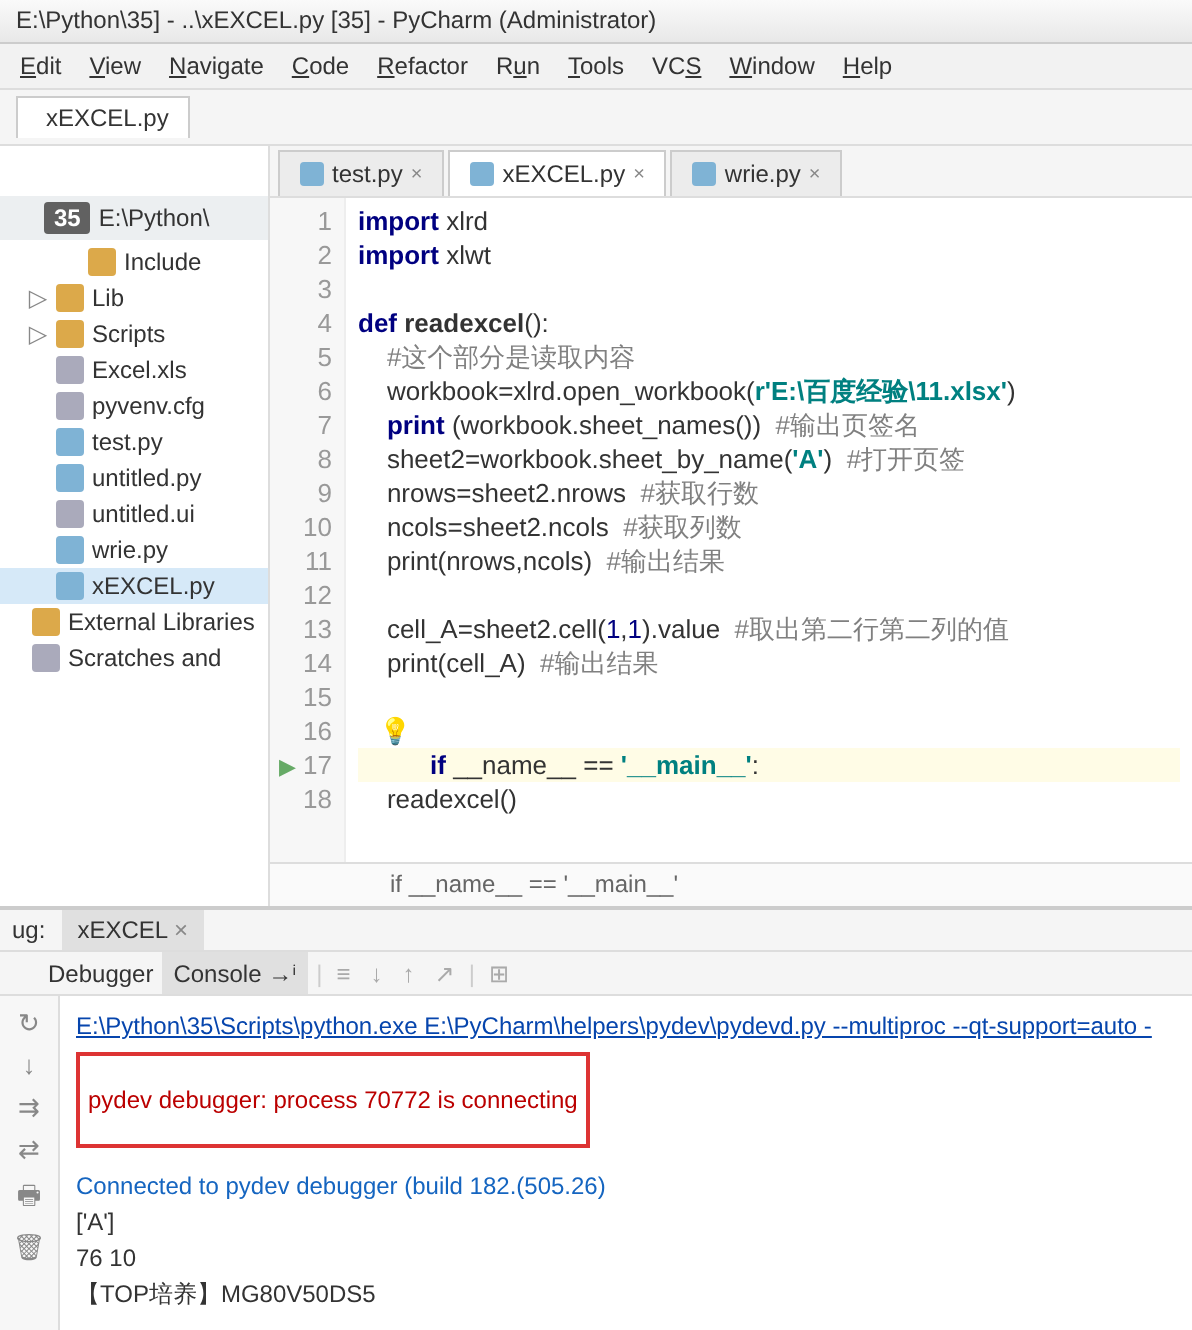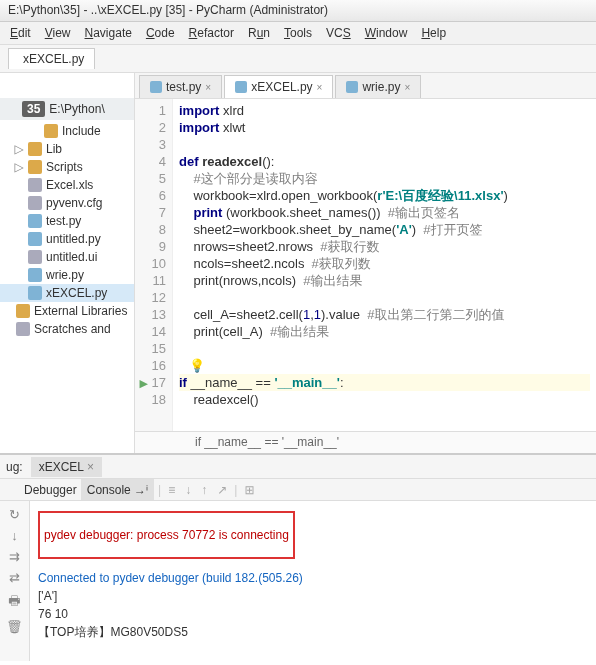--- a/index.html
+++ b/index.html
@@ -29,21 +29,21 @@
 .ed-close { color:#888; font-size:10px; }
 .code-wrap { flex:1; display:flex; background:#fff; overflow:hidden; }
 .gutter { width:38px; background:#f7f7f7; border-right:1px solid #eee; text-align:right; padding:3px 6px 3px 0; font-family:Consolas,monospace; font-size:13px; color:#999; }
 .gutter div { height:17px; line-height:17px; }
 .code { flex:1; padding:3px 6px; font-family:Consolas,monospace; font-size:13px; line-height:17px; white-space:pre; }
 .code .kw { color:#000080; font-weight:bold; }
 .code .str { color:#008080; font-weight:bold; }
 .code .str2 { color:#000080; }
 .code .cm { color:#808080; }
 .code .fn { font-weight:bold; }
-.code .hl { background:#fffce6; display:block; }
+.code .hl { background:#fffce6; display:block;padding-left:36px; }
 .breadcrumb { height:22px; border-top:1px solid #ddd; background:#fafafa; padding:3px 60px; font-size:12px; color:#666; }
 .debug-panel { border-top:2px solid #ccc; height:208px; display:flex; flex-direction:column; }
 .debug-header { height:24px; background:#f5f5f5; border-bottom:1px solid #ddd; display:flex; align-items:center; padding:0 6px; gap:8px; font-size:12px; }
 .debug-header .db-tab { padding:3px 8px; }
 .debug-header .act { background:#e0e0e0; }
 .debug-sub { height:22px; background:#f5f5f5; border-bottom:1px solid #ddd; display:flex; align-items:center; padding:0 24px; gap:4px; font-size:12px; }
 .debug-sub .sep { color:#ccc; }
 .debug-sub .tbtn { color:#aaa; padding:0 3px; }
 .debug-body { flex:1; display:flex; }
 .debug-side { width:30px; background:#f7f7f7; border-right:1px solid #ddd; display:flex; flex-direction:column; align-items:center; gap:6px; padding-top:6px; }
@@ -217,20 +217,21 @@
   <div class="debug-body">
     <div class="debug-side">
       <span>↻</span>
       <span>↓</span>
       <span>⇉</span>
       <span>⇄</span>
       <span>🖶</span>
       <span>🗑</span>
     </div>
     <div class="console">
+      <div class="cmd">E:\Python\35\Scripts\python.exe E:\PyCharm\helpers\pydev\pydevd.py --multiproc --qt-support=auto -</div>
       <div style="margin:4px 0;"><span class="highlight">pydev debugger: process 70772 is connecting</span></div>
       <div style="height:6px;"></div>
       <div class="msg">Connected to pydev debugger (build 182.(505.26)</div>
       <div>['A']</div>
       <div>76 10</div>
       <div>【TOP培养】MG80V50DS5</div>
       <div style="height:10px;"></div>
     </div>
   </div>
 </div>

